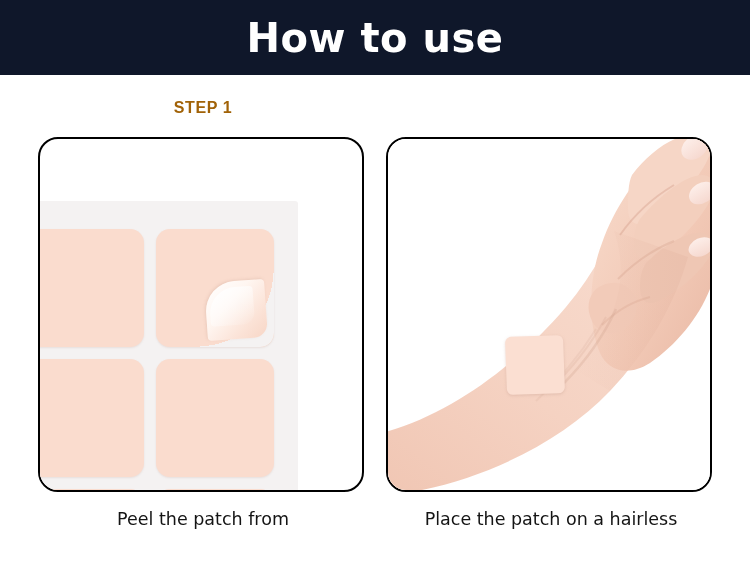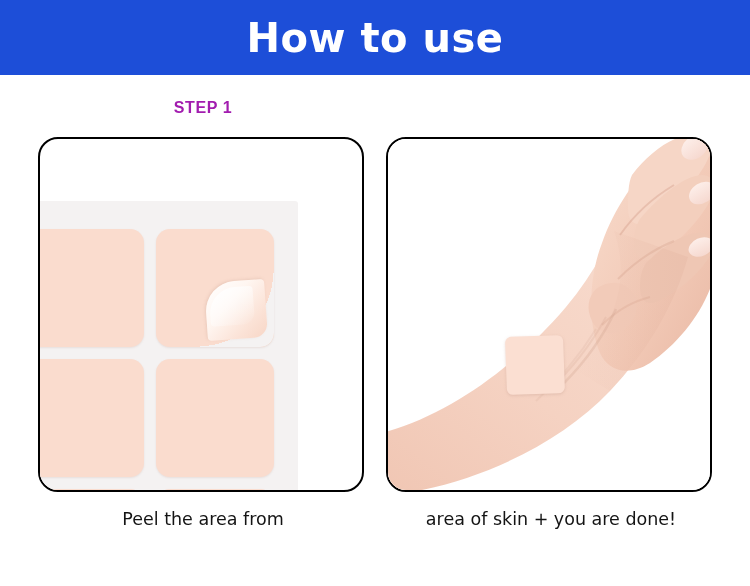--- a/index.html
+++ b/index.html
@@ -14,21 +14,21 @@
     overflow: hidden;
     position: relative;
   }
 
   
   .header-banner {
     position: absolute;
     left: 0; top: 0;
     width: 750px;
     height: 75px;
-    background: #1d4ed8;
+    background: #0f172a;
     display: flex;
     align-items: center;
     justify-content: center;
   }
   .header-title {
     color: #ffffff;
     font-size: 40px;
     font-weight: bold;
     letter-spacing: 0.5px;
     line-height: 1;
@@ -53,21 +53,21 @@
   .step-col.right { left: 386px; }
 
   .step-label {
     position: absolute;
     top: 24px;
     left: 0;
     width: 330px;
     text-align: center;
     font-size: 16px;
     font-weight: bold;
-    color: #a21caf;
+    color: #a16207;
     letter-spacing: 0.6px;
     font-family: "Liberation Sans", sans-serif;
   }
 
   .step-card {
     position: absolute;
     top: 62px;
     left: 0;
     width: 326px;
     height: 355px;
@@ -202,21 +202,21 @@
 
           <div class="peel-wrap">
             <div class="peel-mask"></div>
             <div class="peel-flap"></div>
           </div>
         </div>
       </div>
     </div>
 
     <div class="step-caption">
-      <div>Peel the area from</div>
+      <div>Peel the patch from</div>
     </div>
   </div>
 
   <div class="step-col right">
 
     <div class="step-card">
       <div class="arm-stage">
         <svg class="arm-svg" width="322" height="351" viewBox="0 0 322 351">
           <defs>
             <linearGradient id="skinGrad" x1="0" y1="1" x2="1" y2="0">
@@ -289,17 +289,17 @@
 
           <path d="M 226 92 L 300 118 C 286 168 258 214 222 252 L 186 230
                    C 218 196 246 150 226 92 Z" fill="url(#shadeGrad)" opacity="0.55"></path>
         </svg>
 
         <div class="applied-patch"></div>
       </div>
     </div>
 
     <div class="step-caption">
-      <div>area of skin + you are done!</div>
+      <div>Place the patch on a hairless</div>
     </div>
   </div>
 
 </div>
 
 </body></html>

